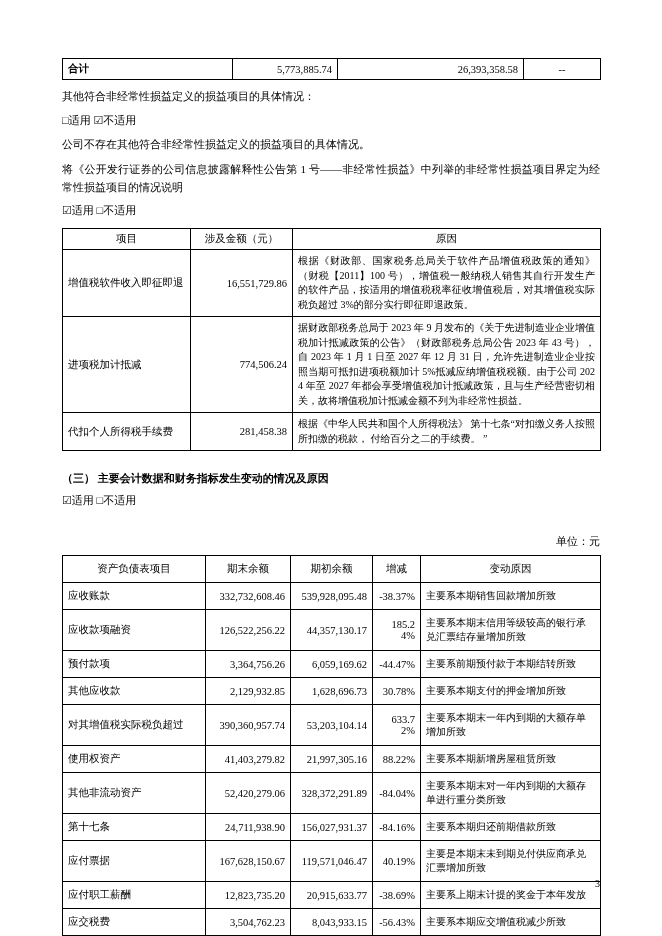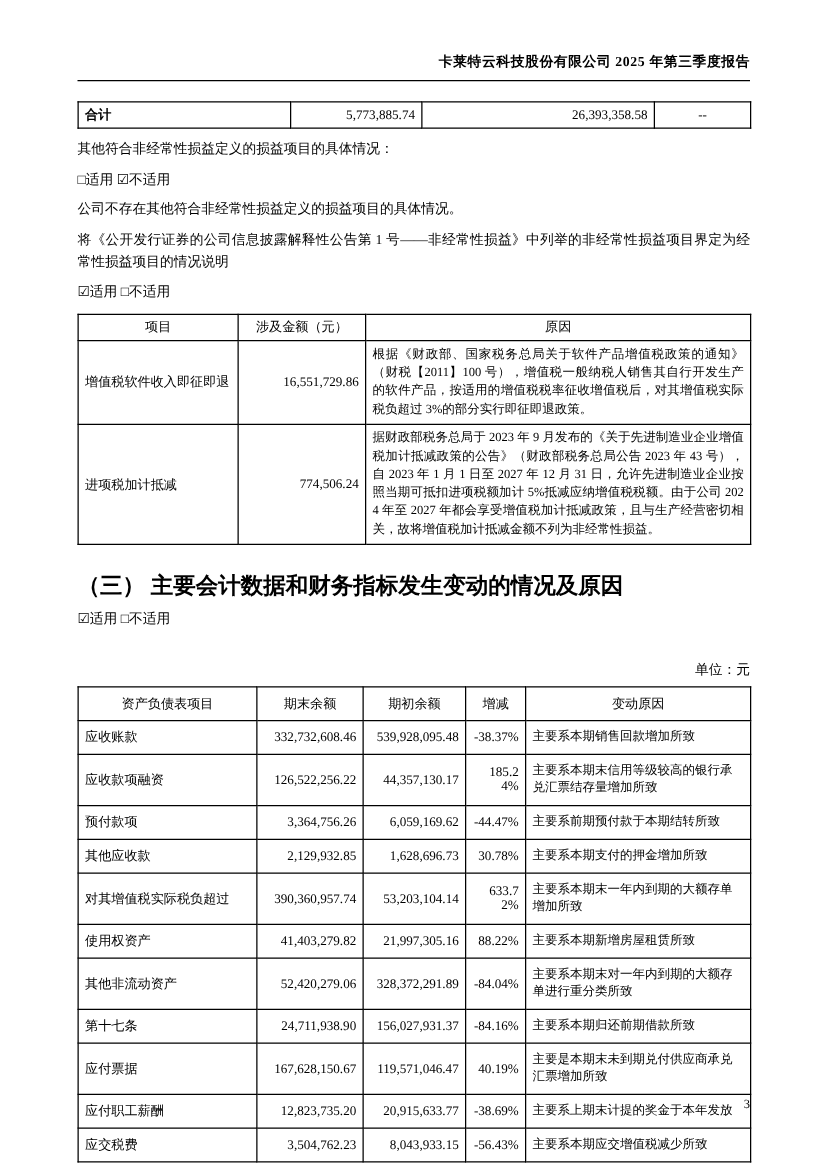--- a/index.html
+++ b/index.html
@@ -36,40 +36,39 @@
   .summary-table td { height:21px; }
   .summary-label { font-weight:bold; }
 
   .para { font-size:11px; line-height:1.6; margin-top:8px; text-align:justify; }
   .check-line { font-size:11px; margin-top:7px; }
 
   .nr-table { margin-top:10px; }
   .nr-table .head td { height:20px; }
   .nr-table .reason { font-size:10px; line-height:1.45; text-align:justify; padding:4px 5px; }
 
-  .section-heading { font-size:18px; font-weight:bold; margin-top:20px; }
+  .section-heading { font-size:11px; font-weight:bold; margin-top:20px; }
   .unit-line { font-size:11px; text-align:right; margin-top:26px; margin-bottom:6px; }
 
   .bal-table .head td { height:21px; }
   .bal-table td { padding:6px 5px; font-size:10.5px; }
   .bal-table .reason { font-size:10px; line-height:1.4; text-align:left;margin-top:32px; }
 
   .page-number {
     position:absolute;
     top:878px;
     right:62px;
     font-size:10px;
   }
 </style>
 </head>
 <body>
 
 <div class="page">
 
-  <div class="doc-header">卡莱特云科技股份有限公司 2025 年第三季度报告</div>
 
   <table class="summary-table">
     <colgroup>
         <col style="width:170px">
         <col style="width:105px">
         <col style="width:186px">
         <col style="width:77px">
       </colgroup>
     <tbody>
         <tr>
@@ -101,20 +100,25 @@
     </tr>
     <tr>
       <td class="l">增值税软件收入即征即退</td>
       <td class="r">16,551,729.86</td>
       <td class="reason">根据《财政部、国家税务总局关于软件产品增值税政策的通知》（财税【2011】100 号），增值税一般纳税人销售其自行开发生产的软件产品，按适用的增值税税率征收增值税后，对其增值税实际税负超过 3%的部分实行即征即退政策。</td>
     </tr>
     <tr>
       <td class="l">进项税加计抵减</td>
       <td class="r">774,506.24</td>
       <td class="reason">据财政部税务总局于 2023 年 9 月发布的《关于先进制造业企业增值税加计抵减政策的公告》（财政部税务总局公告 2023 年 43 号），自 2023 年 1 月 1 日至 2027 年 12 月 31 日，允许先进制造业企业按照当期可抵扣进项税额加计 5%抵减应纳增值税税额。由于公司 2024 年至 2027 年都会享受增值税加计抵减政策，且与生产经营密切相关，故将增值税加计抵减金额不列为非经常性损益。</td>
+    </tr>
+    <tr>
+      <td class="l">代扣个人所得税手续费</td>
+      <td class="r">281,458.38</td>
+      <td class="reason">根据《中华人民共和国个人所得税法》 第十七条“对扣缴义务人按照所扣缴的税款， 付给百分之二的手续费。 ”</td>
     </tr>
   </tbody>
     </table>
 
   <div class="section-heading">（三） 主要会计数据和财务指标发生变动的情况及原因</div>
   <div class="check-line">☑适用 □不适用</div>
   <div class="unit-line">单位：元</div>
 
   <table class="bal-table">
     <colgroup>

